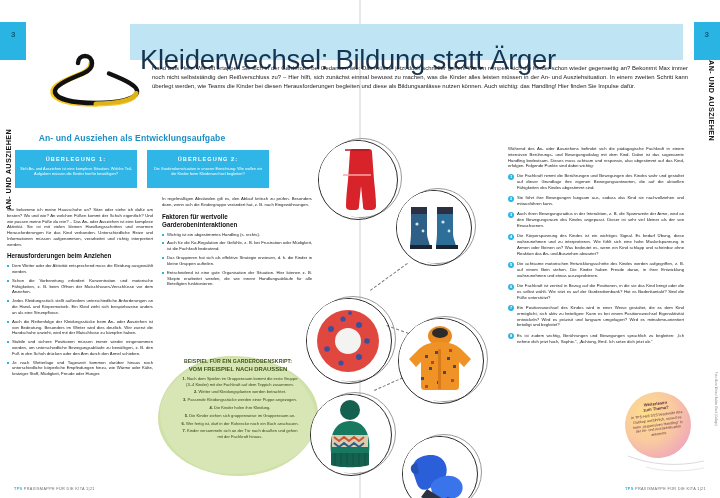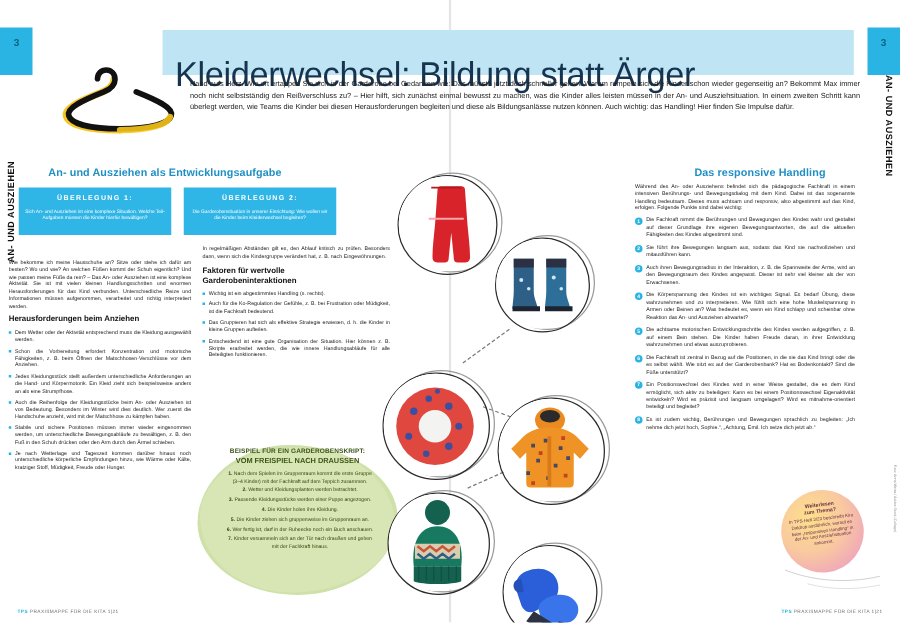--- a/index.html
+++ b/index.html
@@ -319,21 +319,20 @@
                  c-2-6 2-13 8-15z" fill="#2b5fd9"></path>
         <path d="M14 26 c-4 0-7 3-6 7 c1 4 5 5 8 3z" fill="#2550b8"></path>
         <path d="M38 40 c10-3 18 0 21 7 c2 6-1 12-7 14 l-12 4 c-5 2-9-1-10-6 l-2-8
                  c-1-5 4-9 10-11z" fill="#3a74ea"></path>
         <path d="M24 52 l16 10 l-4 8 l-18-10z" fill="#2c3240"></path>
         <path d="M44 60 l14 4 l-2 7 l-14-4z" fill="#2c3240"></path>
       </svg>
     </div>
   </div>
 
-  <div class="sec-h h-right">Das responsive Handling</div>
 
   <div class="col-c">
     <p>Während des An- oder Ausziehens befindet sich die pädagogische Fachkraft in einem intensiven Berührungs- und Bewegungsdialog mit dem Kind. Dabei ist das sogenannte Handling bedeutsam. Dieses muss achtsam und responsiv, also abgestimmt auf das Kind, erfolgen. Folgende Punkte sind dabei wichtig:</p>
     <ol class="num">
       <li>Die Fachkraft nimmt die Berührungen und Bewegungen des Kindes wahr und gestaltet auf dieser Grundlage ihre eigenen Bewegungsantworten, die auf die aktuellen Fähigkeiten des Kindes abgestimmt sind.</li>
       <li>Sie führt ihre Bewegungen langsam aus, sodass das Kind sie nachvollziehen und mitausführen kann.</li>
       <li>Auch ihren Bewegungsradius in der Interaktion, z. B. die Spannweite der Arme, wird an den Bewegungsraum des Kindes angepasst. Dieser ist sehr viel kleiner als der von Erwachsenen.</li>
       <li>Die Körperspannung des Kindes ist ein wichtiges Signal. Es bedarf Übung, diese wahrzunehmen und zu interpretieren. Wie fühlt sich eine hohe Muskelspannung in Armen oder Beinen an? Was bedeutet es, wenn ein Kind schlapp und scheinbar ohne Reaktion das An- und Ausziehen abwartet?</li>
       <li>Die achtsame motorischen Entwicklungsschritte des Kindes werden aufgegriffen, z. B. auf einem Bein stehen. Die Kinder haben Freude daran, in ihrer Entwicklung wahrzunehmen und etwas auszuprobieren.</li>
       <li>Die Fachkraft ist zentral in Bezug auf die Positionen, in die sie das Kind bringt oder die es selbst wählt. Wie sitzt es auf der Garderobenbank? Hat es Bodenkontakt? Sind die Füße unterstützt?</li>

